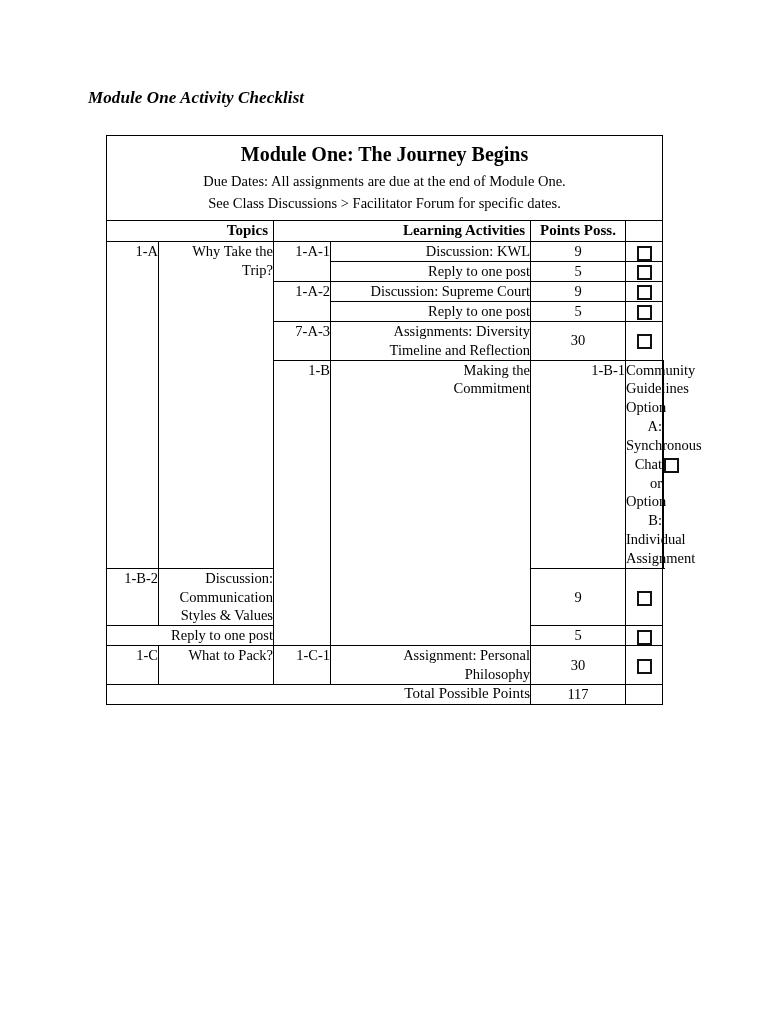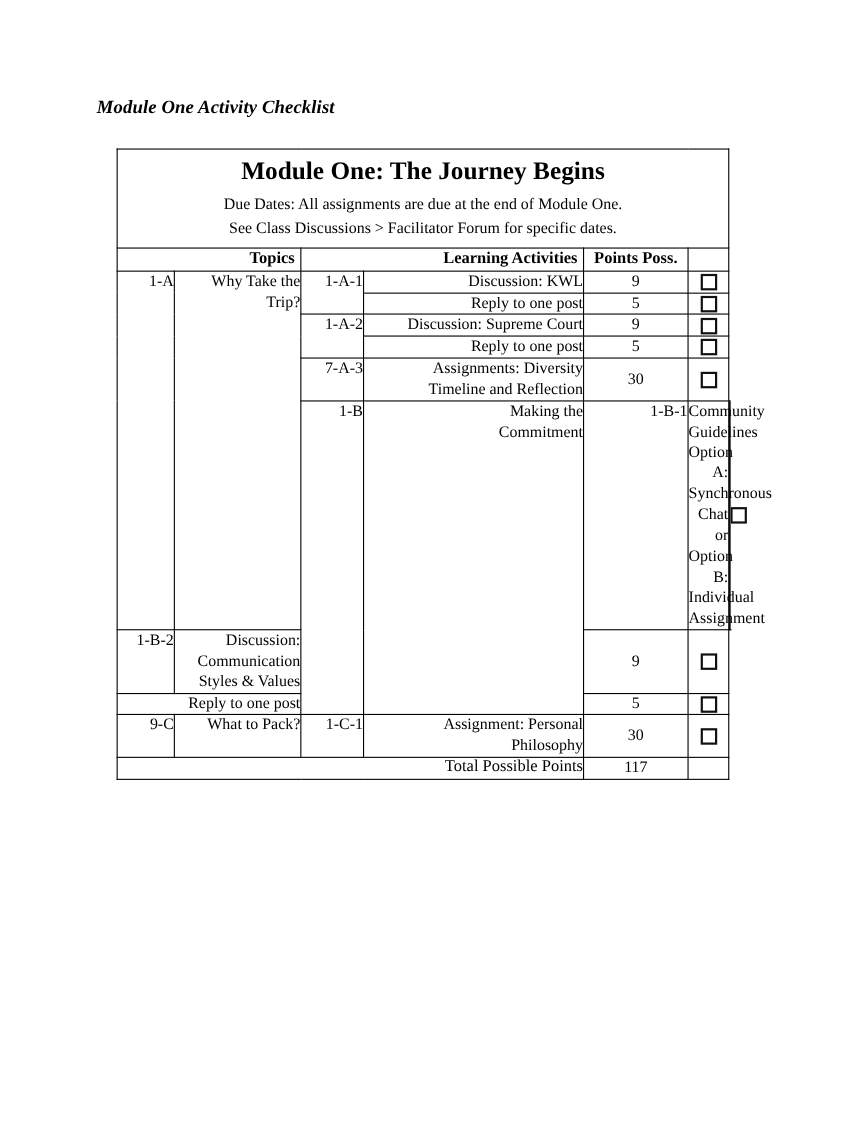--- a/index.html
+++ b/index.html
@@ -57,21 +57,21 @@
     font-weight: normal;
     text-align: right;
   }
 
   
   .title-block {
     padding: 4px 6px 6px 6px !important;
     text-align: center !important;
   }
   .title-block .t-main {
-    font-size: 23px;
+    font-size: 20px;
     font-weight: bold;
     line-height: 1.42;
     margin-bottom: 2px;
   }
   .title-block .t-sub {
     font-size: 14.5px;
     line-height: 1.52;
     text-align: center;
   }
 
@@ -256,21 +256,21 @@
         <td class="cell sep-light" colspan="2">
           <span>Reply to one post</span>
         </td>
         <td class="cell center sep-light">5</td>
         <td class="cell chk sep-light">
           <span class="checkbox"></span>
         </td>
       </tr>
 
       <tr>
-        <td class="cell code sep-group">9-C</td>
+        <td class="cell code sep-group">1-C</td>
         <td class="cell sep-group">What to Pack?</td>
         <td class="cell code sep-group">1-C-1</td>
         <td class="cell sep-group">
           <div>Assignment: Personal</div>
           <div>Philosophy</div>
         </td>
         <td class="cell center sep-group">30</td>
         <td class="cell chk sep-group">
           <span class="checkbox"></span>
         </td>

